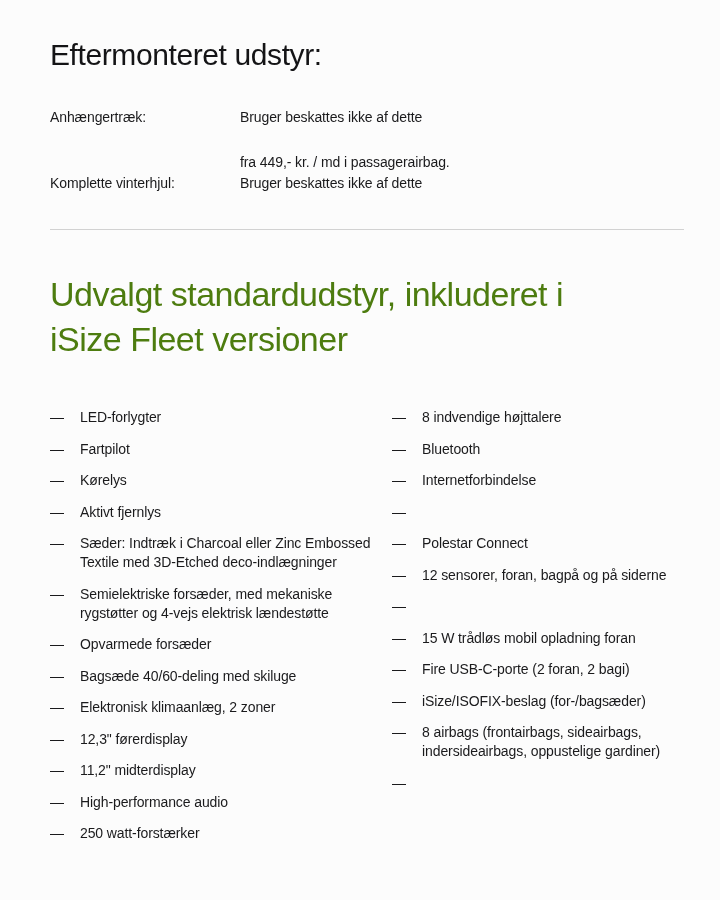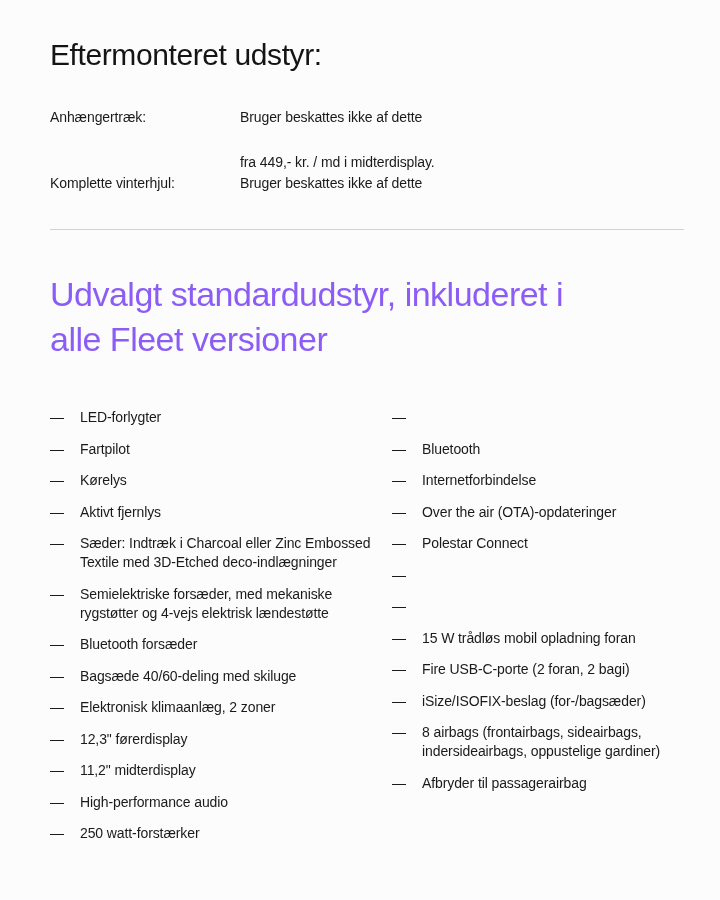--- a/index.html
+++ b/index.html
@@ -50,21 +50,21 @@
     border-top: 1px solid #d2d2d2;
     margin: 35px 0 0 0;
   }
   
   .std-heading {
     margin: 42px 0 0 0;
     font-size: 34px;
     font-weight: 400;
     line-height: 45px;
     letter-spacing: -0.5px;
-    color: #8b5cf6;
+    color: #4d7c0f;
   }
   .columns {
     display: flex;
     margin-top: 46px;
   }
   .col-left {
     width: 342px;
     flex-shrink: 0;
   }
   .col-right {
@@ -102,33 +102,33 @@
     <div class="spec-rows">
       <div class="spec-row">
         <div class="spec-label">Anhængertræk:</div>
         <div class="spec-value">
           <div>Bruger beskattes ikke af dette</div>
         </div>
       </div>
       <div class="spec-row">
         <div class="spec-label">Komplette vinterhjul:</div>
         <div class="spec-value">
-          <div>fra 449,- kr. / md i midterdisplay.</div>
+          <div>fra 449,- kr. / md i passagerairbag.</div>
           <div>Bruger beskattes ikke af dette</div>
         </div>
       </div>
     </div>
   </section>
 
   <hr class="divider">
 
   <section>
     <h2 class="std-heading">
       <div>Udvalgt standardudstyr, inkluderet i</div>
-      <div>alle Fleet versioner</div>
+      <div>iSize Fleet versioner</div>
     </h2>
 
     <div class="columns">
 
       <div class="col-left">
         <ul class="equip-list">
           <li>
               <span class="dash">—</span>
               <span class="text">LED-forlygter</span>
             </li>
@@ -147,21 +147,21 @@
           <li>
               <span class="dash">—</span>
               <span class="text">Sæder: Indtræk i Charcoal eller Zinc Embossed Textile med 3D-Etched deco-indlægninger</span>
             </li>
           <li>
               <span class="dash">—</span>
               <span class="text">Semielektriske forsæder, med mekaniske rygstøtter og 4-vejs elektrisk lændestøtte</span>
             </li>
           <li>
               <span class="dash">—</span>
-              <span class="text">Bluetooth forsæder</span>
+              <span class="text">Opvarmede forsæder</span>
             </li>
           <li>
               <span class="dash">—</span>
               <span class="text">Bagsæde 40/60-deling med skiluge</span>
             </li>
           <li>
               <span class="dash">—</span>
               <span class="text">Elektronisk klimaanlæg, 2 zoner</span>
             </li>
           <li>
@@ -180,39 +180,40 @@
               <span class="dash">—</span>
               <span class="text">250 watt-forstærker</span>
             </li>
         </ul>
       </div>
 
       <div class="col-right">
         <ul class="equip-list">
           <li>
               <span class="dash">—</span>
+              <span class="text">8 indvendige højttalere</span>
             </li>
           <li>
               <span class="dash">—</span>
               <span class="text">Bluetooth</span>
             </li>
           <li>
               <span class="dash">—</span>
               <span class="text">Internetforbindelse</span>
             </li>
           <li>
               <span class="dash">—</span>
-              <span class="text">Over the air (OTA)-opdateringer</span>
             </li>
           <li>
               <span class="dash">—</span>
               <span class="text">Polestar Connect</span>
             </li>
           <li>
               <span class="dash">—</span>
+              <span class="text">12 sensorer, foran, bagpå og på siderne</span>
             </li>
           <li>
               <span class="dash">—</span>
             </li>
           <li>
               <span class="dash">—</span>
               <span class="text">15 W trådløs mobil opladning foran</span>
             </li>
           <li>
               <span class="dash">—</span>
@@ -221,21 +222,20 @@
           <li>
               <span class="dash">—</span>
               <span class="text">iSize/ISOFIX-beslag (for-/bagsæder)</span>
             </li>
           <li>
               <span class="dash">—</span>
               <span class="text">8 airbags (frontairbags, sideairbags, indersideairbags, oppustelige gardiner)</span>
             </li>
           <li>
               <span class="dash">—</span>
-              <span class="text">Afbryder til passagerairbag</span>
             </li>
         </ul>
       </div>
 
     </div>
   </section>
 
 </div>
 
 </body></html>

